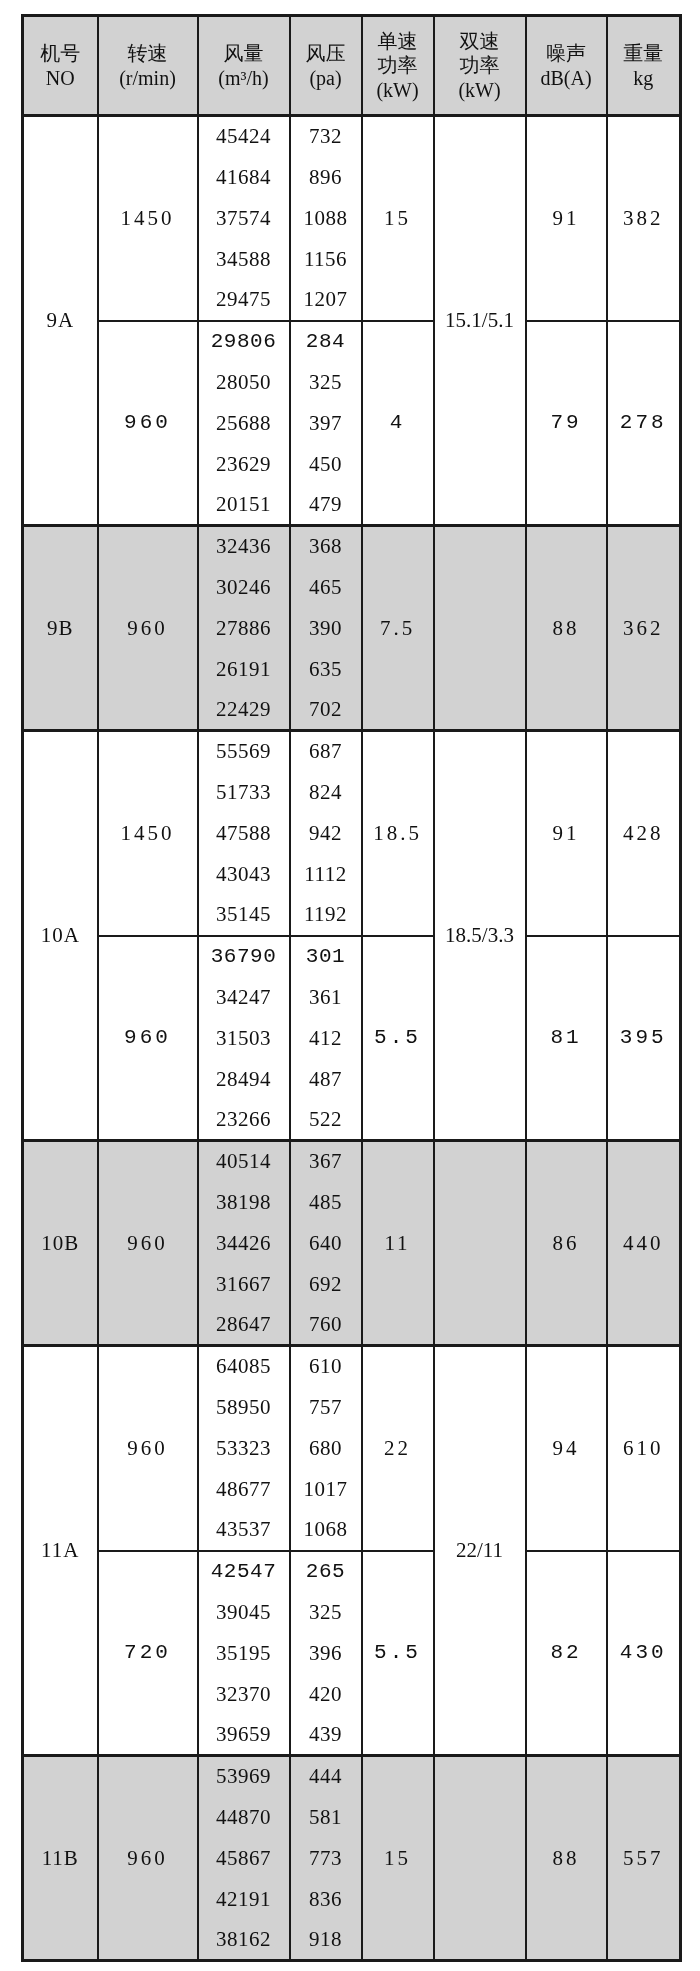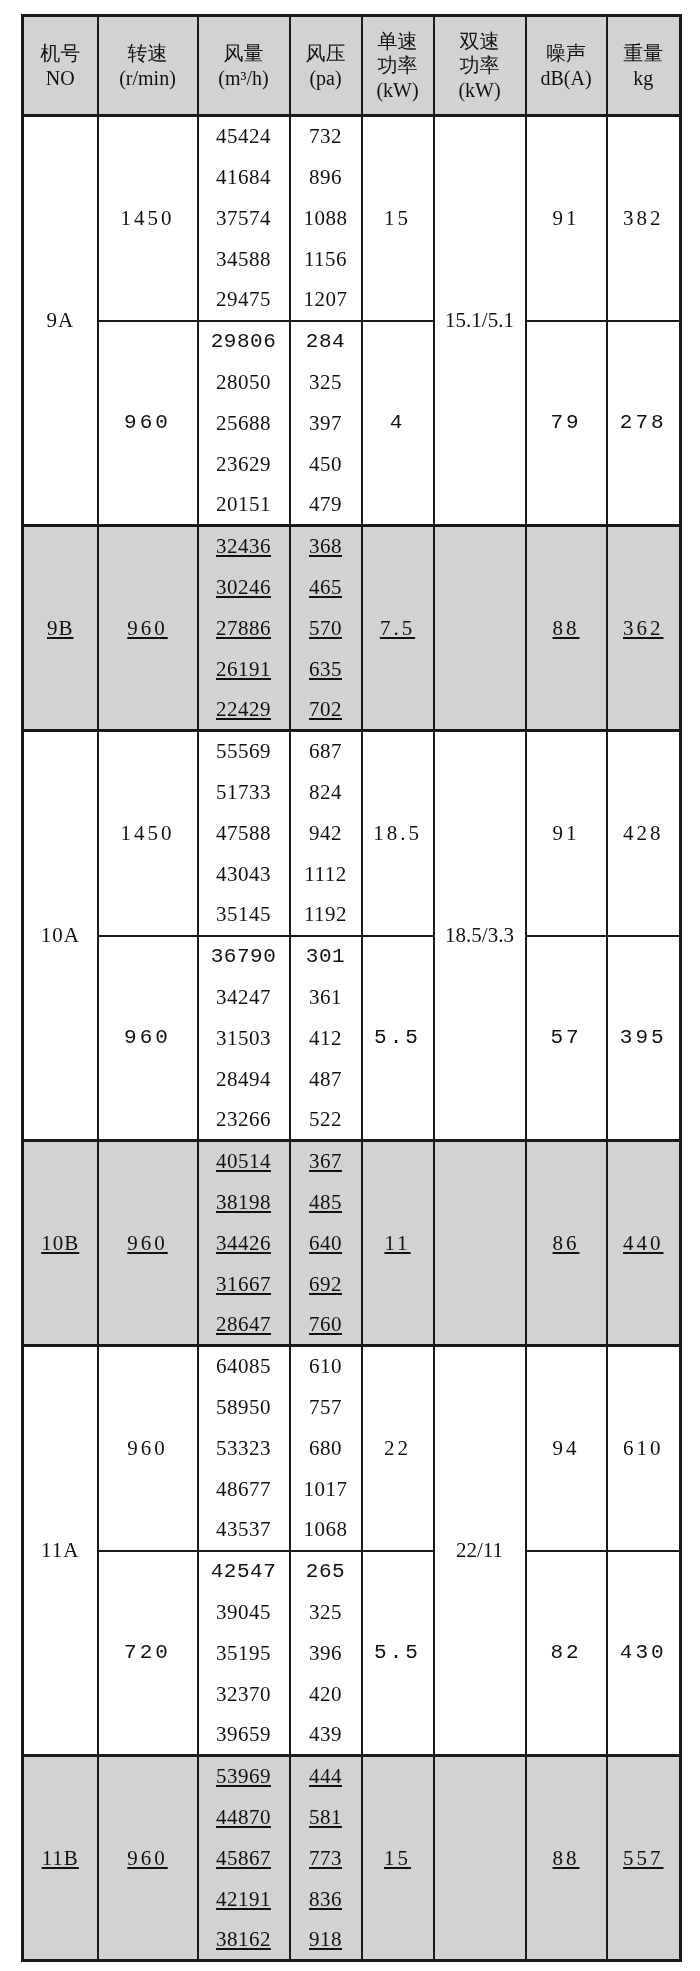--- a/index.html
+++ b/index.html
@@ -31,21 +31,21 @@
     color:var(--ink);
   }
   thead tr{height:100px;background:var(--shade);}
   th{
     font-weight:normal;
     border-bottom:3px solid var(--line);
     line-height:1.22;
     font-size:20px;
   }
   tbody td{height:41px;background:#ffffff;}
-  tr.shaded td{background:var(--shade);text-decoration:underline;}
+  tr.shaded td{background:var(--shade);}
   tr.group-start td{border-top:3px solid var(--line);text-align:center;}
   tr.sub-start td{border-top:2px solid var(--line);font-family:Liberation Mono, monospace;}
   td.val{letter-spacing:3px;}
   td.no{letter-spacing:1px;}
   td.num{letter-spacing:0.5px;}
   td.dual{letter-spacing:0;}
 </style>
 </head>
 <body>
 
@@ -159,21 +159,21 @@
           <td class="dual" rowspan="5"></td>
           <td class="val" rowspan="5">88</td>
           <td class="val" rowspan="5">362</td>
         </tr>
         <tr class=" shaded">
           <td class="num">30246</td>
           <td class="num">465</td>
         </tr>
         <tr class=" shaded">
           <td class="num">27886</td>
-          <td class="num">570</td>
+          <td class="num">390</td>
         </tr>
         <tr class=" shaded">
           <td class="num">26191</td>
           <td class="num">635</td>
         </tr>
         <tr class=" shaded">
           <td class="num">22429</td>
           <td class="num">702</td>
         </tr>
         <tr class="group-start">
@@ -200,21 +200,21 @@
         </tr>
         <tr class="">
           <td class="num">35145</td>
           <td class="num">1192</td>
         </tr>
         <tr class="sub-start">
           <td class="val" rowspan="5">960</td>
           <td class="num">36790</td>
           <td class="num">301</td>
           <td class="val" rowspan="5">5.5</td>
-          <td class="val" rowspan="5">57</td>
+          <td class="val" rowspan="5">81</td>
           <td class="val" rowspan="5">395</td>
         </tr>
         <tr class="">
           <td class="num">34247</td>
           <td class="num">361</td>
         </tr>
         <tr class="">
           <td class="num">31503</td>
           <td class="num">412</td>
         </tr>

